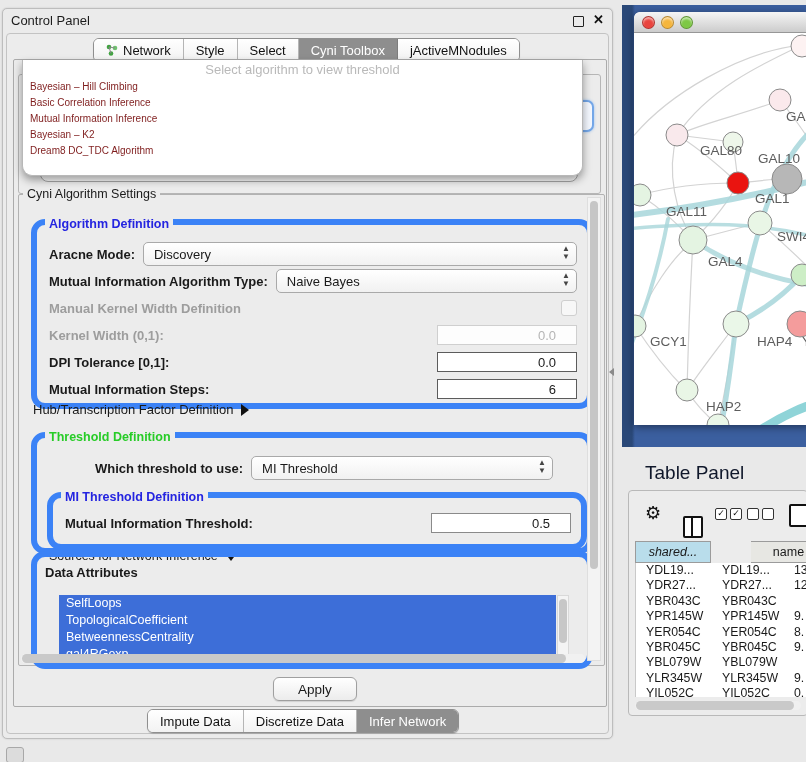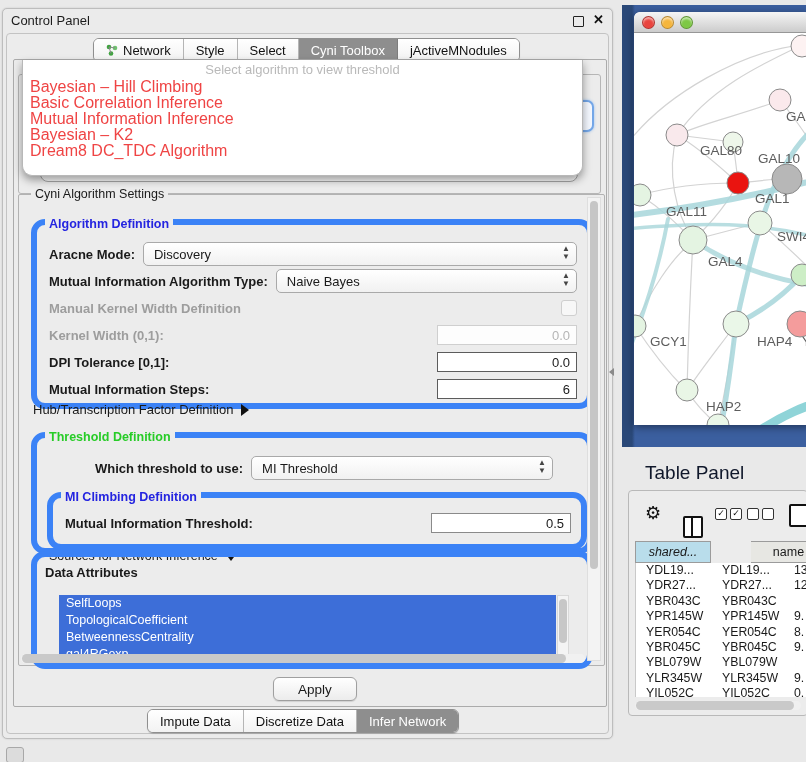--- a/index.html
+++ b/index.html
@@ -48,44 +48,44 @@
   .ghost-combo{position:absolute;left:26px;top:92px;width:538px;height:30px;
     border:1px solid #a6a6a6;border-radius:8px;background:#fcfcfc;
     color:#b3b3b3;font-size:13.5px;line-height:30px;padding-left:12px;box-sizing:border-box;}
 
   
   #algo-popup{position:absolute;left:8px;top:0;width:561px;height:116px;z-index:40;
     background:#ffffff;border:1px solid #b8b8b8;border-top:none;
     border-radius:0 0 10px 10px;box-shadow:0 4px 9px rgba(0,0,0,.38);
     padding-top:2px;box-sizing:border-box;}
   .popup-placeholder{text-align:center;color:#b9b9b9;font-size:13px;height:17px;line-height:16px;}
-  .popup-item{font-size:16px;line-height:16px;height:16px;padding-left:7px;color:#ef4444;}
+  .popup-item{font-size:10px;line-height:16px;height:16px;padding-left:7px;color:#7f1d1d;}
   .popup-item.bold{font-weight:bold;}
 
   
   #settings-box{position:absolute;left:4px;top:134px;width:585px;height:470px;
     border:1px solid #b2b2b2;border-radius:2px;background:#ececec;}
-  .box-title{position:absolute;top:-8px;left:12px;background:#ececec;padding:0 4px;font-size:12.5px;}
+  .box-title{position:absolute;top:-8px;left:4px;background:#ececec;padding:0 4px;font-size:12.5px;}
   .group{position:absolute;border:6px solid #3b82f6;border-radius:14px;background:#ececec;}
   .group-title{position:absolute;top:-8px;left:8px;background:#ececec;padding:0 4px;font-size:12.5px;font-weight:bold;}
   .t-blue{color:#2424e0;}
   .t-green{color:#27cc27;}
 
   .frow{display:flex;align-items:center;height:24px;margin:3px 10px 3px 12px;}
   .flabel{font-size:13px;font-weight:bold;white-space:nowrap;}
   .flabel.gray{color:#9d9d9d;}
   .fspace{flex:1;}
 
   .combo{flex:1;margin-left:8px;height:22px;border:1px solid #a9a9a9;border-radius:5px;
     background:linear-gradient(#ffffff,#f1f1f1);display:flex;align-items:center;
     font-size:13px;padding-left:10px;position:relative;}
   .combo .stepper{position:absolute;right:6px;top:2px;display:flex;flex-direction:column;line-height:8px;
     font-size:8px;color:#444;}
   .tfield{width:140px;height:20px;border:1px solid #5c5c5c;background:#fff;font-size:13px;
-    display:flex;align-items:center;justify-content:flex-end;padding-right:6px;box-sizing:border-box;}
+    display:flex;align-items:center;justify-content:flex-end;padding-right:20px;box-sizing:border-box;}
   .tfield.gray{border-color:#cfcfcf;color:#b5b5b5;background:#fdfdfd;}
   .checkbox{width:14px;height:14px;border:1px solid #cfcfcf;border-radius:3px;background:#f7f7f7;}
 
   .hub-row{position:absolute;left:14px;top:207px;display:flex;align-items:center;font-size:13px;}
   .tri-right{width:0;height:0;border-left:8px solid #111;border-top:6px solid transparent;
     border-bottom:6px solid transparent;margin-left:8px;}
   .tri-down{width:0;height:0;border-top:8px solid #111;border-left:6px solid transparent;
     border-right:6px solid transparent;margin-left:7px;display:inline-block;vertical-align:middle;}
 
   
@@ -265,21 +265,21 @@
             <span class="flabel">Which threshold to use:</span>
             <div class="combo">
               <span>MI Threshold</span>
               <span class="stepper">
                   <span>▲</span>
                   <span>▼</span>
                 </span>
             </div>
           </div>
           <div class="group" style="left:10px;top:54px;width:528px;height:46px;">
-            <span class="group-title t-blue">MI Climbing Definition</span>
+            <span class="group-title t-blue">MI Threshold Definition</span>
             <div class="frow" style="margin-top:13px;">
               <span class="flabel">Mutual Information Threshold:</span>
               <span class="fspace"></span>
               <span class="tfield" style="border-color:#8a8a8a;">0.5</span>
             </div>
           </div>
         </div>
 
         <div class="group" style="left:12px;top:356px;width:550px;height:106px;overflow:hidden;">
           <span class="group-title" style="font-weight:normal;"><span>Sources for Network Inference</span><span class="tri-down"></span></span>

